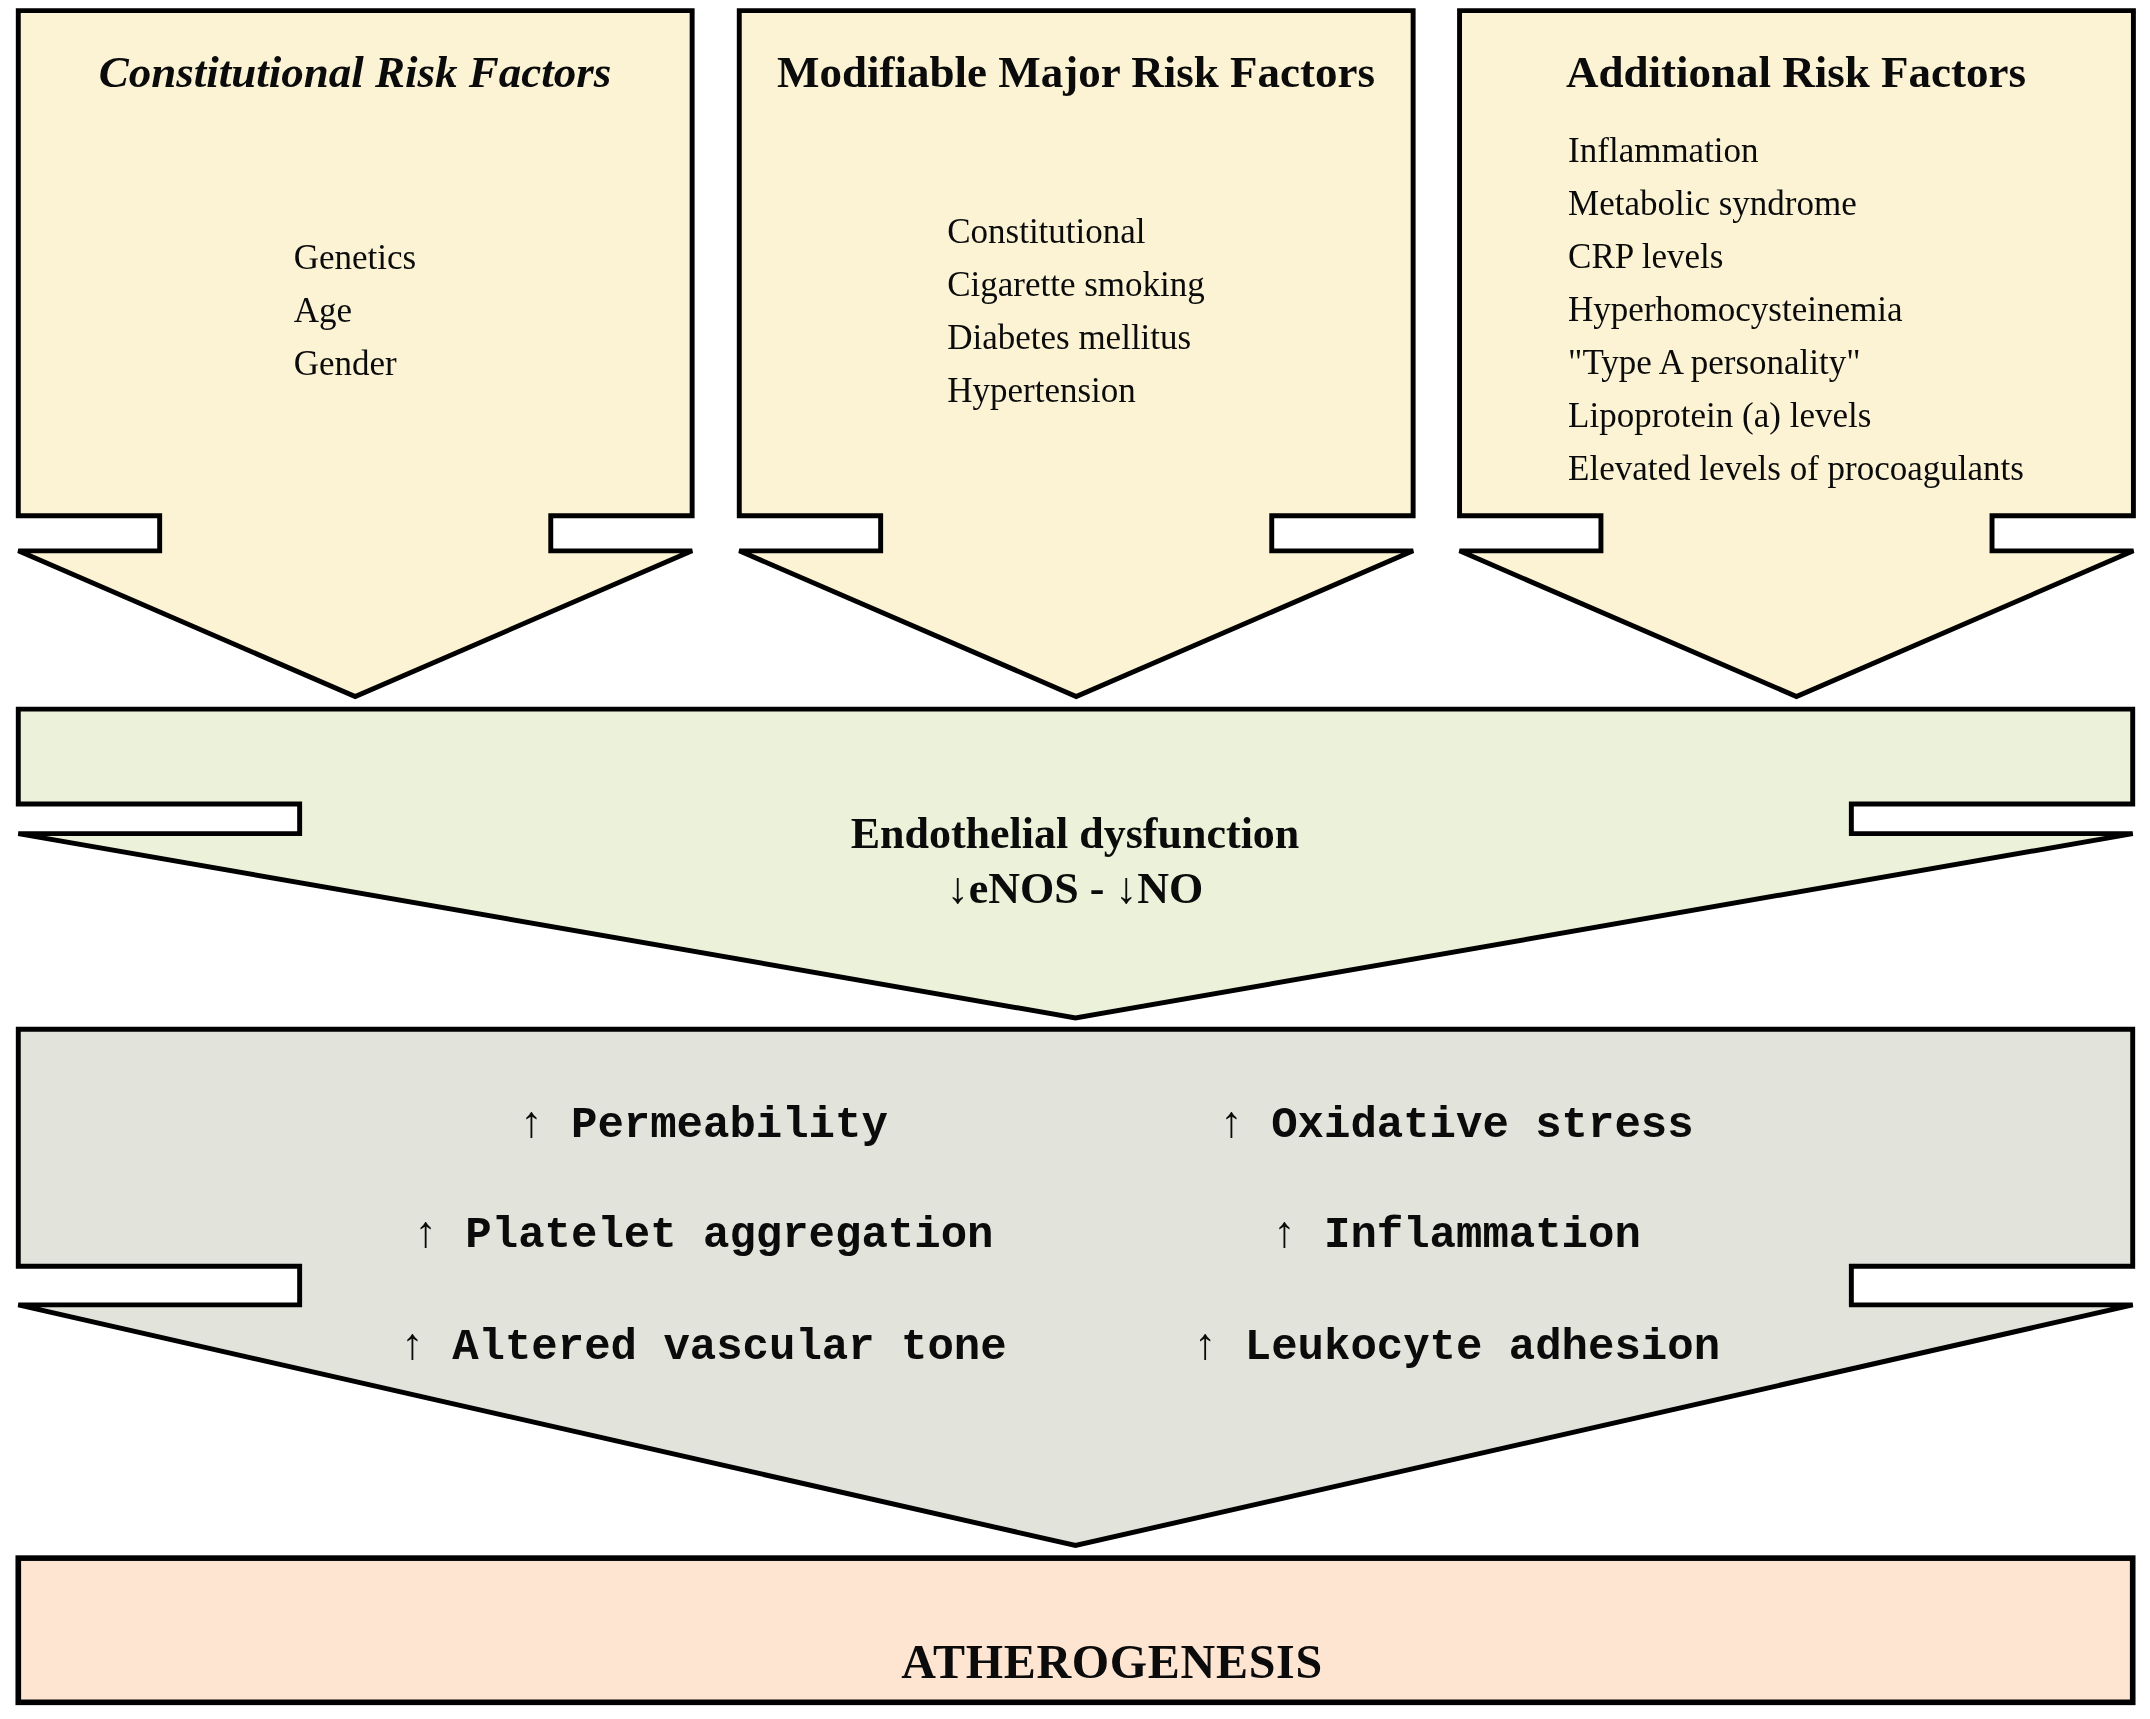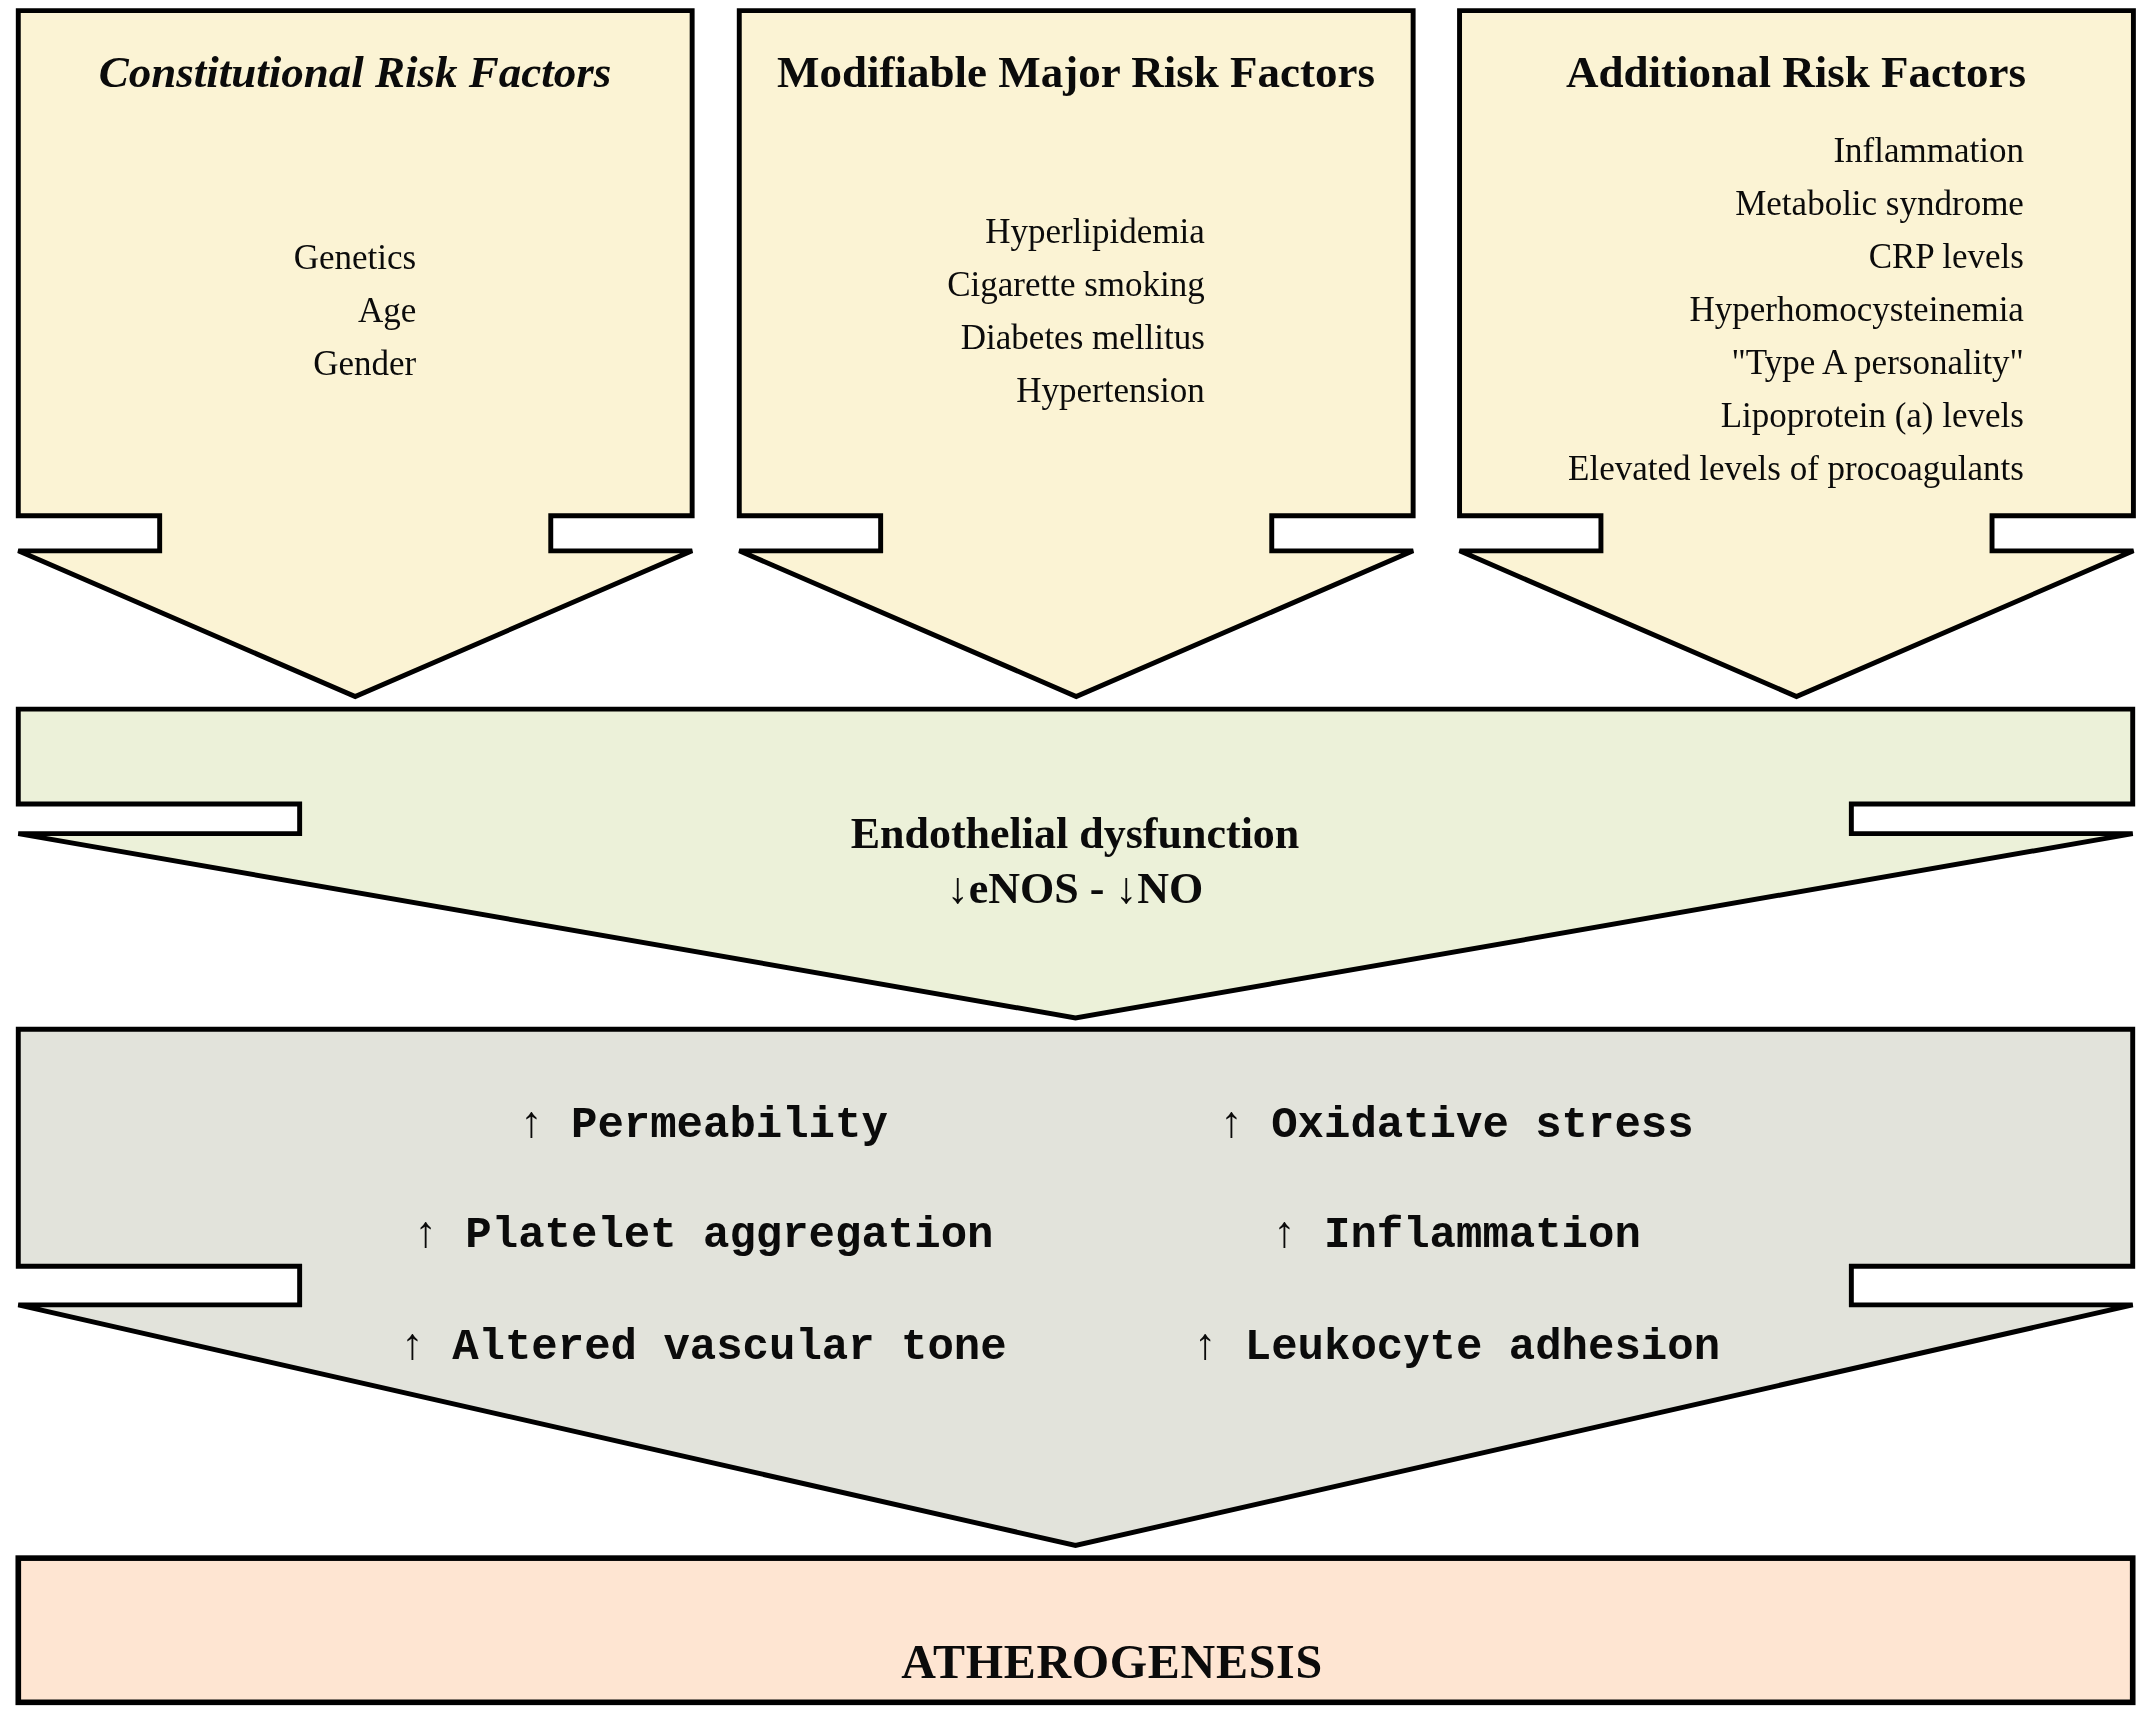--- a/index.html
+++ b/index.html
@@ -27,21 +27,21 @@
     white-space: nowrap;
     text-align: center;
   }
   .box-title {
     font-size: 45px;
     font-weight: bold;
   }
   .items {
     position: absolute;
     transform: translateX(-50%);
-    text-align: right;
+    text-align: left;
   }
   .items .line {
     font-size: 35px;
     line-height: 53px;
     white-space: nowrap;
   }
   .mid-line {
     font-size: 44px;
     font-weight: bold;
   }
@@ -78,21 +78,21 @@
 
   <div class="txt box-title" style="left:355px; top:72px;font-style:italic;">Constitutional Risk Factors</div>
   <div class="items" style="left:355px; top:231px;">
     <div class="line">Genetics</div>
     <div class="line">Age</div>
     <div class="line">Gender</div>
   </div>
 
   <div class="txt box-title" style="left:1076px; top:72px;">Modifiable Major Risk Factors</div>
   <div class="items" style="left:1076px; top:205px;">
-    <div class="line">Hyperlipidemia</div>
+    <div class="line">Constitutional</div>
     <div class="line">Cigarette smoking</div>
     <div class="line">Diabetes mellitus</div>
     <div class="line">Hypertension</div>
   </div>
 
   <div class="txt box-title" style="left:1796px; top:72px;">Additional Risk Factors</div>
   <div class="items" style="left:1796px; top:124px;">
     <div class="line">Inflammation</div>
     <div class="line">Metabolic syndrome</div>
     <div class="line">CRP levels</div>

